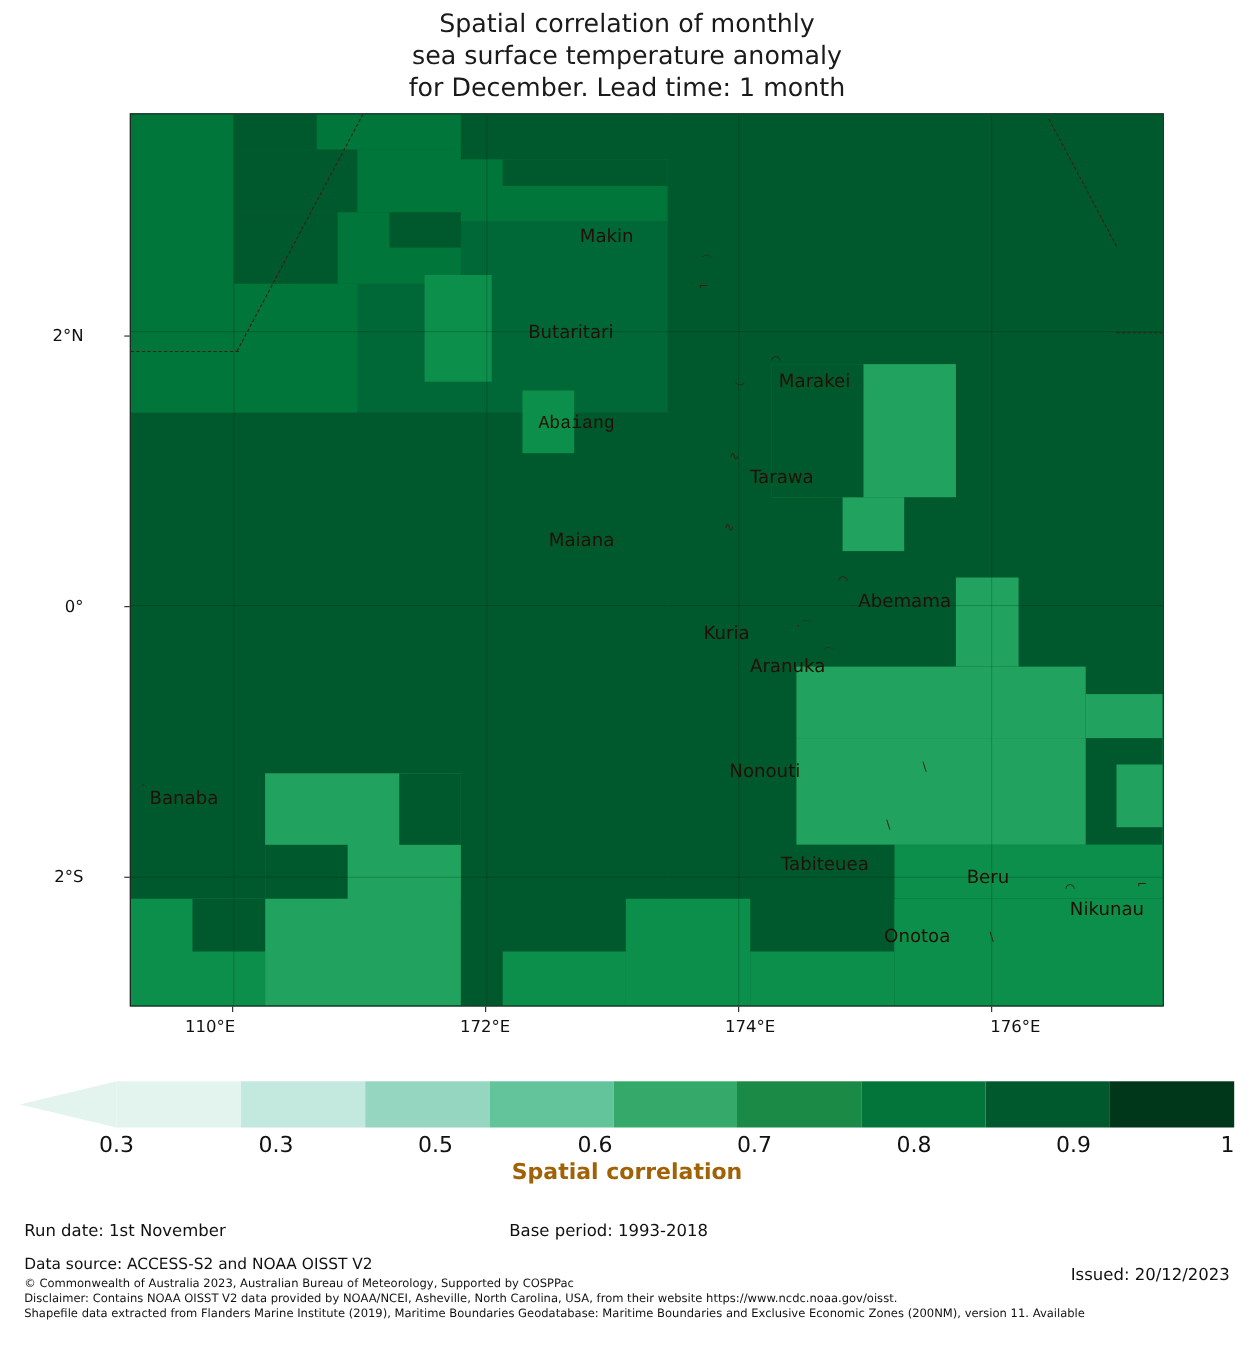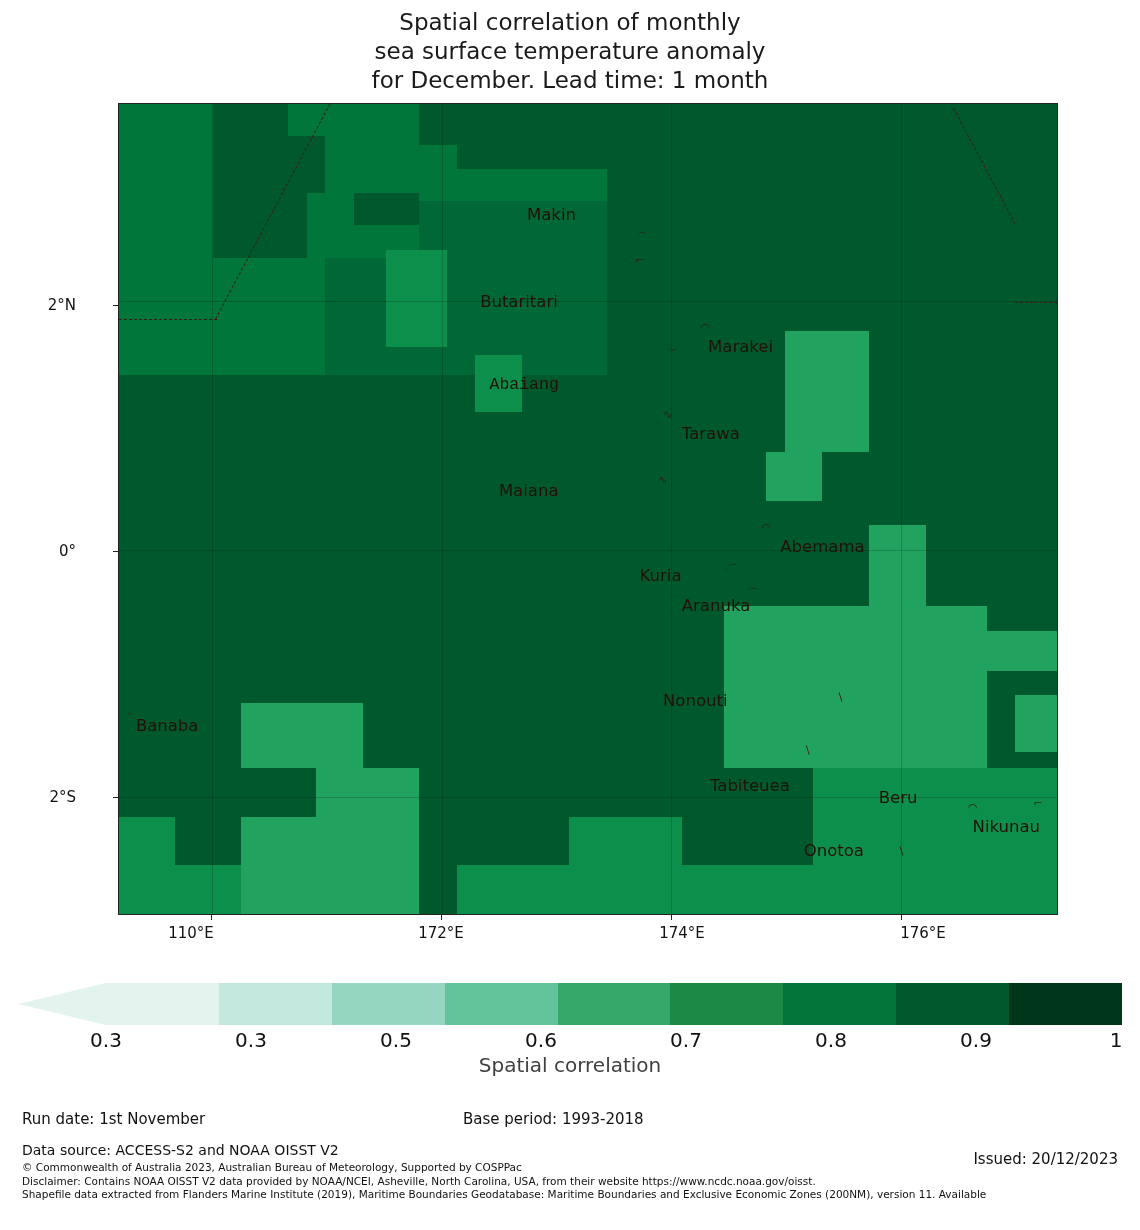--- a/index.html
+++ b/index.html
@@ -130,21 +130,22 @@
     color: #111111;
     transform: translateX(-50%);
   }
   .cbar-title {
     position: absolute;
     top: 1053px;
     left: 0;
     width: 1140px;
     text-align: center;
     font-size: 20px;
-    color: #404040;
+    color: #a16207;
+    font-weight: bold;
   }
   
   .foot-row {
     position: absolute;
     top: 1110px;
     width: 1140px;
     height: 20px;
     font-size: 15px;
     color: #111111;
   }

